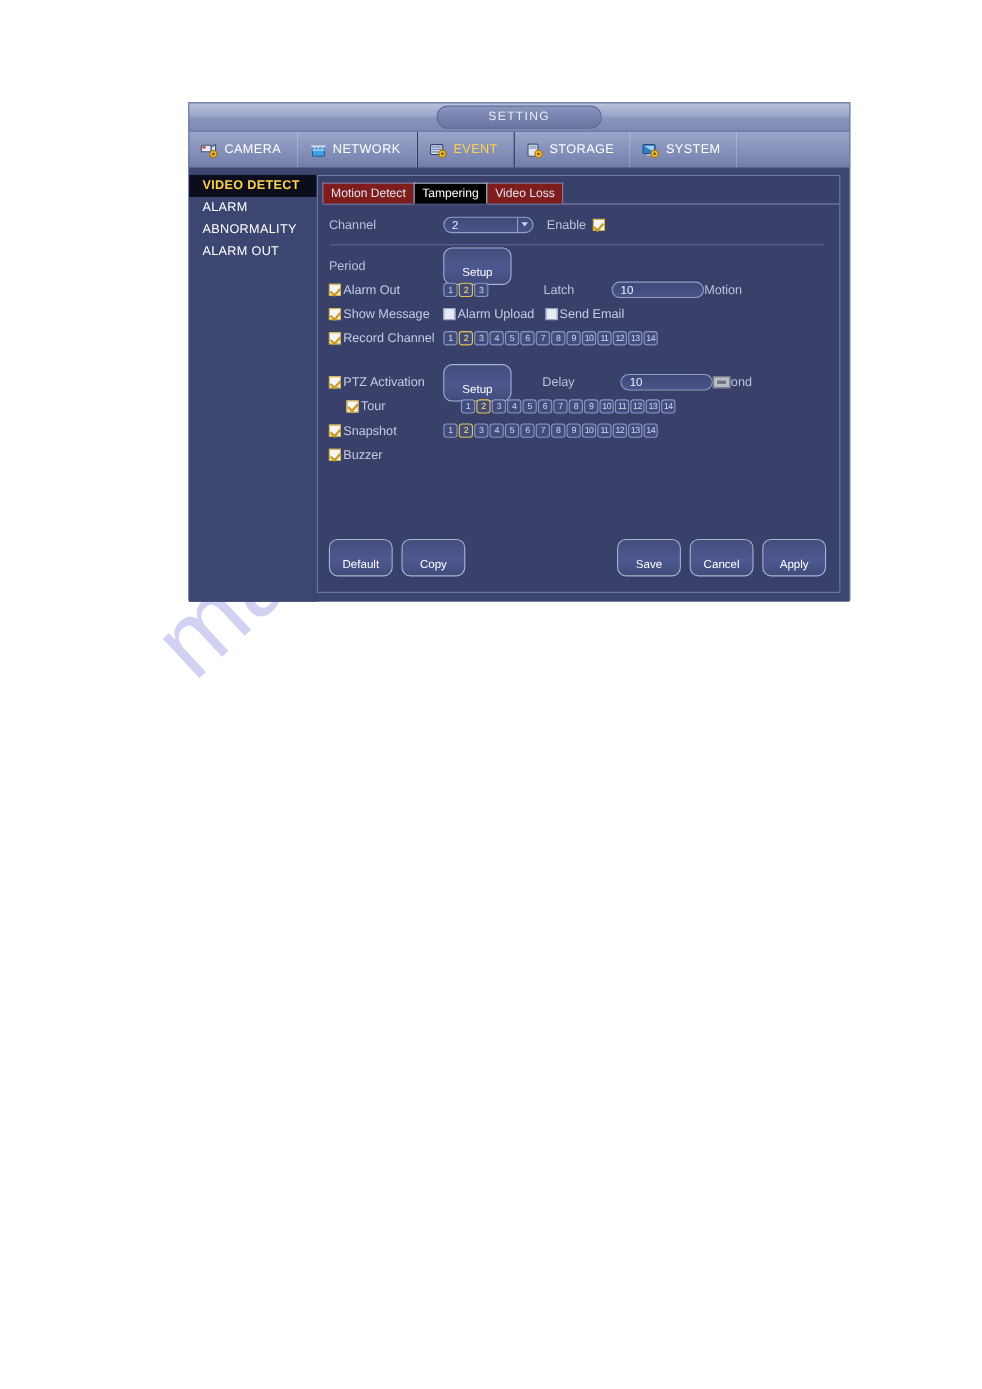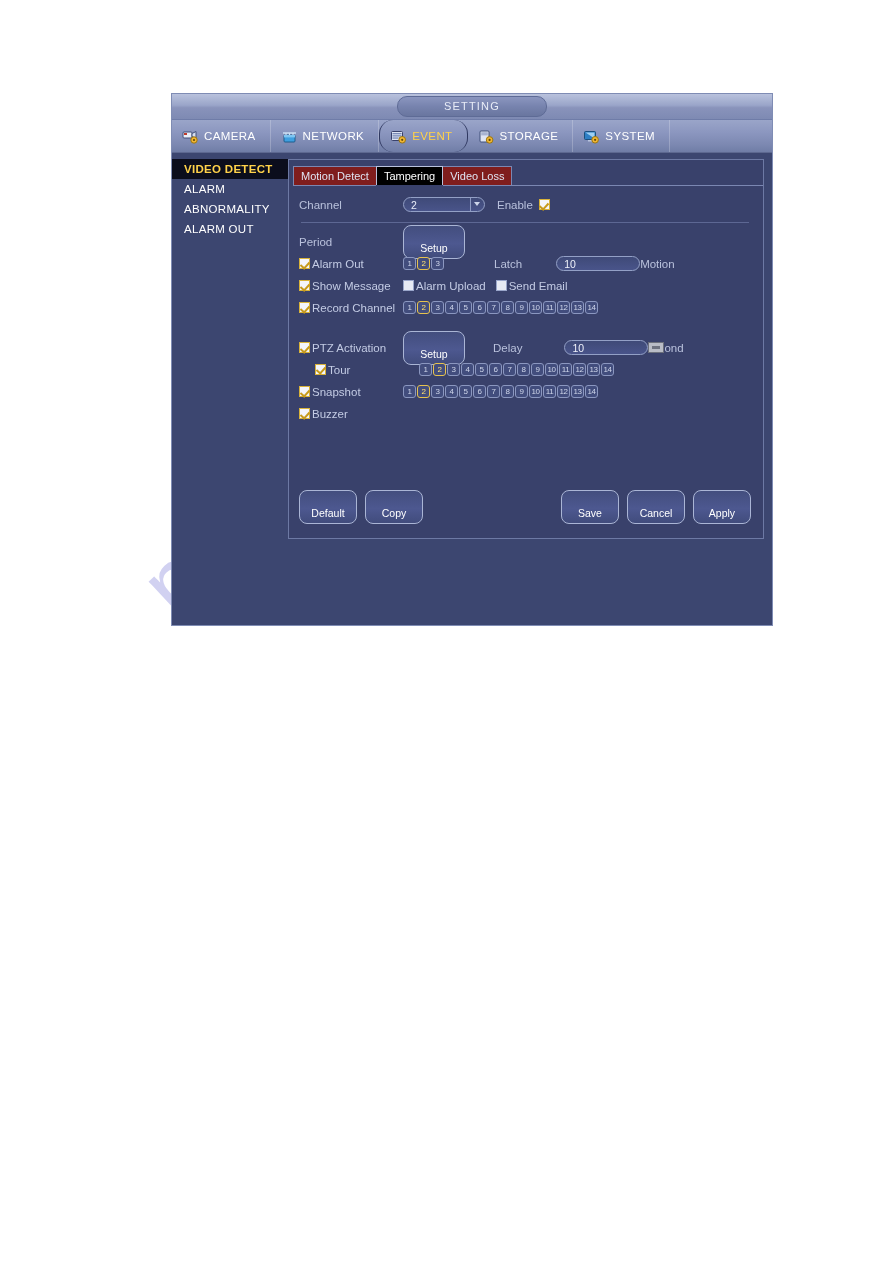--- a/index.html
+++ b/index.html
@@ -30,21 +30,21 @@
     letter-spacing: 1px;
     pointer-events: none;
     user-select: none;
     z-index: 0;
   }
 
   
   #window {
     position: absolute;
     left: 171px; top: 93px;
-    width: 602px; height: 533px;
+    width: 602px; height: 453px;
     background: #3c4670;
     border: 1px solid #7f8cb4;
     box-sizing: border-box;
     z-index: 5;
   }
 
   
   .titlebar {
     position: relative;
     height: 25px;
@@ -85,21 +85,20 @@
     font-size: 11.5px;
     letter-spacing: .4px;
     border-right: 1px solid rgba(255,255,255,.22);
     cursor: pointer;
   }
   .maintab.active {
     background: linear-gradient(to bottom, #4a5party 0%, #434d78 0%, #3c4670 100%);
     color: #ffd24a;
     border-right: 1px solid #2f3860;
     border-left: 1px solid #2f3860;
-    border-radius: 14px;
   }
   .maintab .ic { width: 17px; height: 15px; position: relative; flex: 0 0 auto; }
 
   
   .wbody {
     position: relative;
     display: flex;
     height: calc(453px - 25px - 32px - 2px);
     background: #3c4670;
   }

